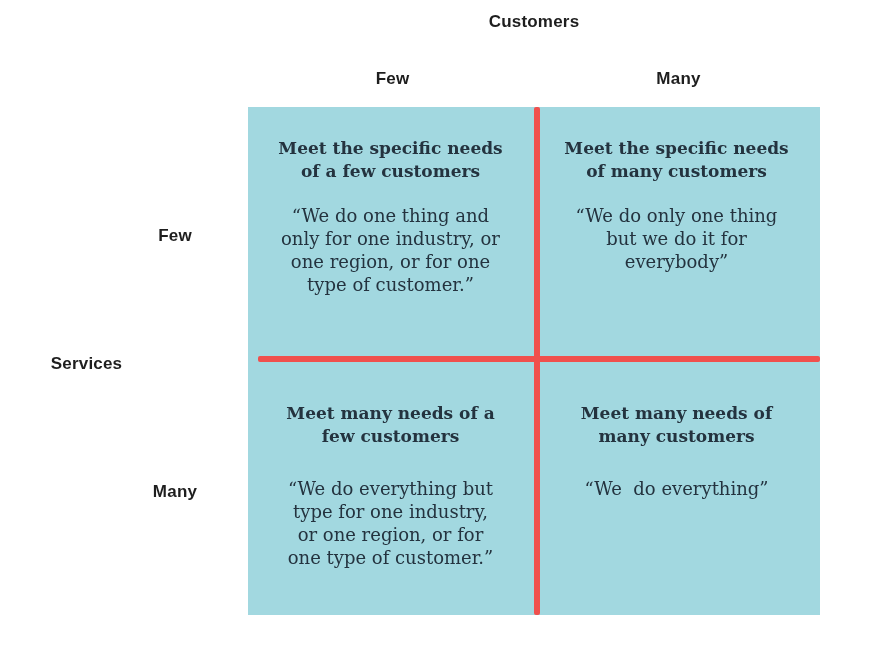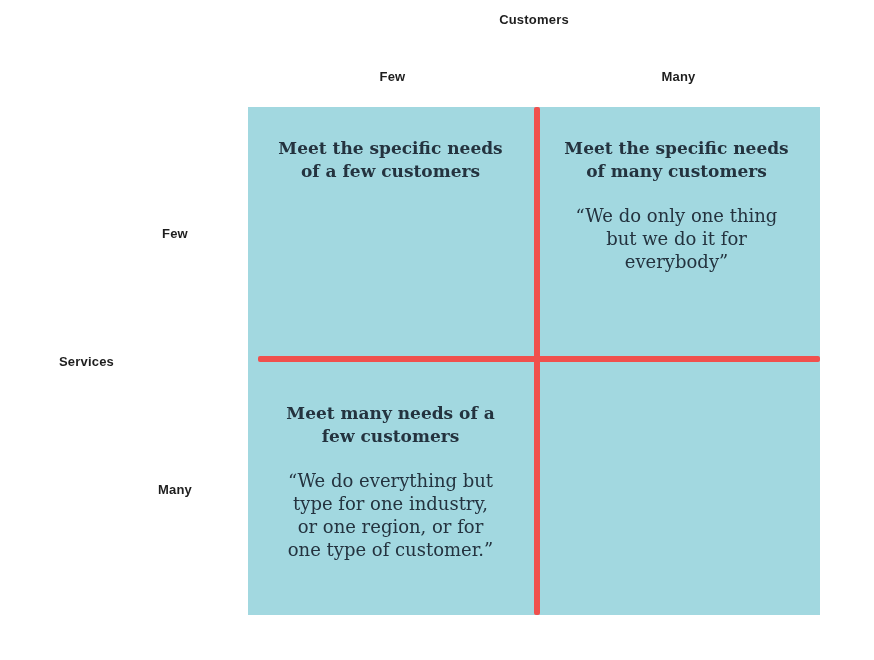--- a/index.html
+++ b/index.html
@@ -15,21 +15,21 @@
     width: 874px;
     height: 660px;
     background: #ffffff;
     overflow: hidden;
     font-family: "Liberation Sans", sans-serif;
   }
   .axis-label {
     position: absolute;
     font-family: "Liberation Sans", sans-serif;
     font-weight: 700;
-    font-size: 13px;
+    font-size: 17px;
     line-height: 1.2;
     color: var(--label);
     letter-spacing: 0.2px;
     text-align: center;
   }
   .x-title   { left: 248px; top: 12px;  width: 572px; }
   .col-few   { left: 248px; top: 69px;  width: 289px; }
   .col-many  { left: 537px; top: 69px;  width: 283px; }
   .y-title   { left: 0px;   top: 354px; width: 145px; padding-left: 28px; }
   .row-few   { left: 105px; top: 226px; width: 140px; }
@@ -48,21 +48,21 @@
   }
   .quadrant {
     display: flex;
     flex-direction: column;
     align-items: center;
     text-align: center;
     padding-left: 14px;
     padding-right: 18px;
   }
   .q-tl, .q-tr { padding-top: 30px; }
-  .q-bl, .q-br { padding-top: 43px; }
+  .q-bl, .q-br { padding-top: 43px; gap: 8px; }
   .q-heading {
     font-family: "DejaVu Serif", serif;
     font-weight: 700;
     font-size: 17px;
     line-height: 23px;
     color: var(--ink);
     white-space: pre-wrap;
   }
   .q-quote {
     font-family: "DejaVu Serif", serif;
@@ -94,37 +94,46 @@
 
   <div class="axis-label y-title">Services</div>
   <div class="axis-label row-few">Few</div>
   <div class="axis-label row-many">Many</div>
 
   <div class="matrix">
 
     <div class="quadrant q-tl">
       <div class="q-heading">Meet the specific needs
 of a few customers</div>
+      <div class="q-quote">“We do one thing and
+only for one industry, or
+one region, or for one
+type of customer.”</div>
     </div>
 
     <div class="quadrant q-tr">
       <div class="q-heading">Meet the specific needs
 of many customers</div>
       <div class="q-quote">“We do only one thing
 but we do it for
 everybody”</div>
     </div>
 
     <div class="quadrant q-bl">
       <div class="q-heading">Meet many needs of a
 few customers</div>
       <div class="q-quote">“We do everything but
 type for one industry,
 or one region, or for
 one type of customer.”</div>
     </div>
 
+    <div class="quadrant q-br">
+      <div class="q-heading">Meet many needs of
+many customers</div>
+      <div class="q-quote">“We  do everything”</div>
+    </div>
 
     <div class="axis-line vertical"></div>
     <div class="axis-line horizontal"></div>
   </div>
 
 </div>
 
 </body></html>

